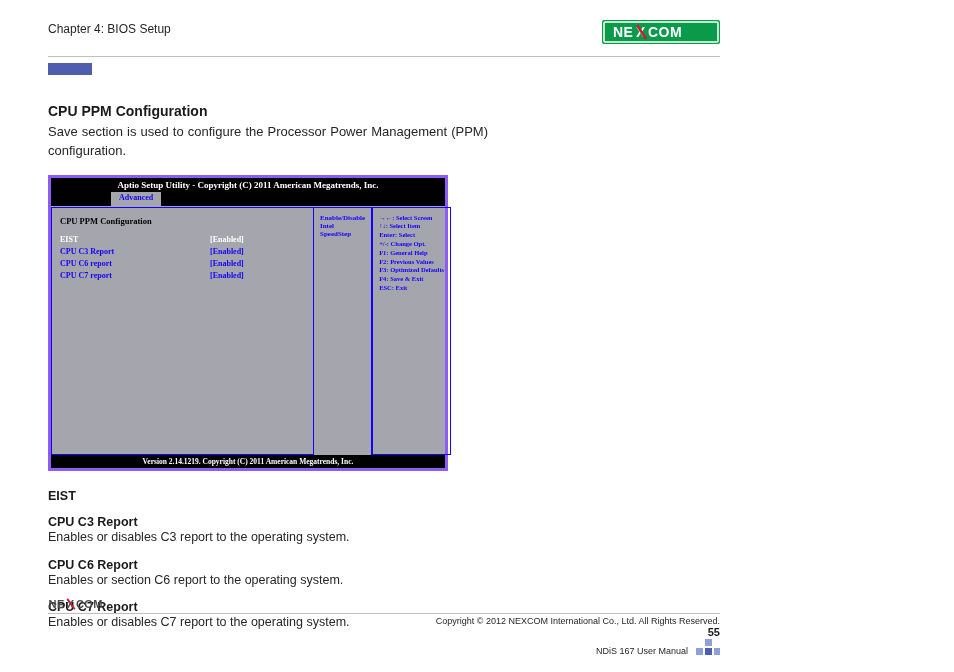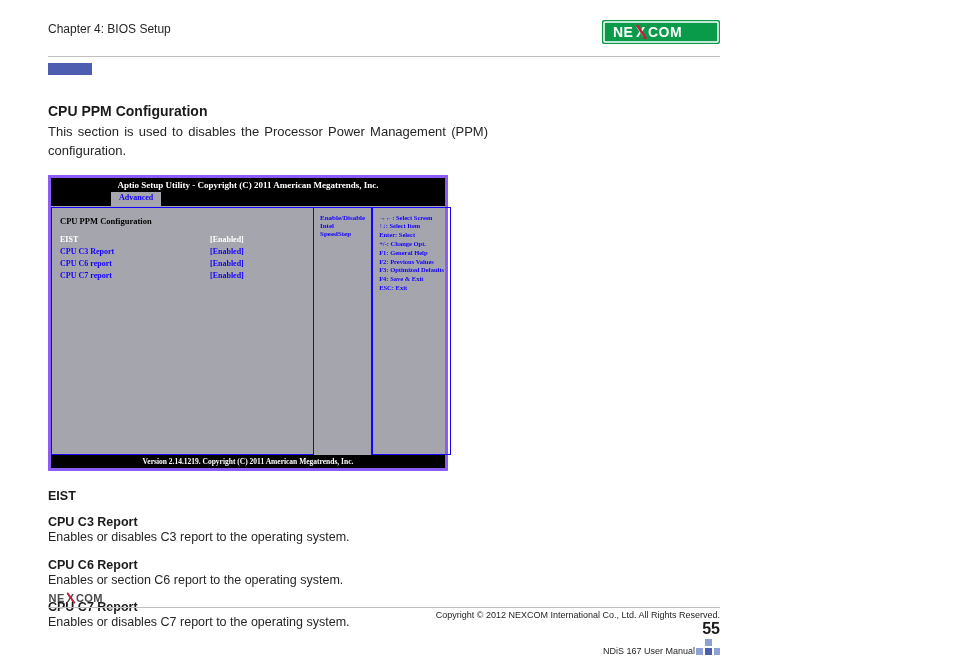--- a/index.html
+++ b/index.html
@@ -43,21 +43,21 @@
   .desc-item { margin-bottom: 12px; }
   .desc-label { font-size: 12.5px; font-weight: bold; color: #1a1a1a; }
   .desc-text { font-size: 12.5px; color: #262626; line-height: 1.35; }
 
   
   .ftr-wrap { position: absolute; left: 48px; right: 48px; bottom: 16px; }
   .ftr-hr { height: 1px; background: #bfbfbf; margin-bottom: 2px; }
   .ftr { display: flex; justify-content: space-between; align-items: flex-end; font-size: 9px; color: #262626; flex-direction: column; }
   .ftr-logo { width: 70px; height: 14px; margin-bottom: 2px; }
   .ftr-left { display: flex; flex-direction: column; }
-  .page-num { font-size: 16px; font-weight: bold; color: #1a1a1a; margin-left: 20px; }
+  .page-num { font-size: 11px; font-weight: bold; color: #1a1a1a; margin-left: 20px; }
   .ftr-squares { width: 24px; height: 18px; }
 </style>
 </head>
 <body>
 
 <div class="page">
 
   <div class="hdr">
     <div class="hdr-left">Chapter 4: BIOS Setup</div>
     <svg class="logo" viewBox="0 0 236 48">
@@ -66,21 +66,21 @@
       <text x="22" y="34" font-family="Arial" font-size="28" font-weight="900" fill="#ffffff" letter-spacing="1">NE</text>
       <text x="68" y="34" font-family="Arial" font-size="28" font-weight="900" fill="#ffffff">X</text>
       <text x="92" y="34" font-family="Arial" font-size="28" font-weight="900" fill="#ffffff" letter-spacing="1">COM</text>
       <line x1="70" y1="10" x2="88" y2="38" stroke="#c41e3a" stroke-width="5"></line>
     </svg>
   </div>
   <div class="hr-top"></div>
   <div class="tab-stub"></div>
 
   <div class="sect-title">CPU PPM Configuration</div>
-  <div class="intro">This section is used to disables the Processor Power Management (PPM) configuration.</div>
+  <div class="intro">Save section is used to configure the Processor Power Management (PPM) configuration.</div>
 
   <div class="bios">
     <div class="bios-title">Aptio Setup Utility - Copyright (C) 2011 American Megatrends, Inc.</div>
     <div class="bios-tabs">
       <span style="width:60px"></span>
       <div class="bios-tab active">Advanced</div>
     </div>
     <div class="bios-body">
       <div class="bios-main">
         <div class="cfg-head">CPU PPM Configuration</div>
@@ -145,21 +145,21 @@
         <text x="0" y="36" font-family="Arial" font-size="38" font-weight="900" fill="#4a4a4a" letter-spacing="1">NE</text>
         <text x="62" y="36" font-family="Arial" font-size="38" font-weight="900" fill="#4a4a4a">X</text>
         <text x="94" y="36" font-family="Arial" font-size="38" font-weight="900" fill="#4a4a4a" letter-spacing="1">COM</text>
         <line x1="64" y1="6" x2="90" y2="42" stroke="#c41e3a" stroke-width="6"></line>
       </svg>
     </div>
     <div class="ftr-hr"></div>
     <div class="ftr">
       <span>Copyright © 2012 NEXCOM International Co., Ltd. All Rights Reserved.</span>
       <span class="page-num">55</span>
-      <span style="display:flex;align-items:flex-end;gap:1px;">
+      <span style="display:flex;align-items:flex-end;gap:8px;">
         <span>NDiS 167 User Manual</span>
         <svg class="ftr-squares" viewBox="0 0 24 18">
           <rect x="0" y="10" width="7" height="7" fill="#8fa0d6"></rect>
           <rect x="9" y="10" width="7" height="7" fill="#4e5db0"></rect>
           <rect x="9" y="1" width="7" height="7" fill="#8fa0d6"></rect>
           <rect x="18" y="10" width="6" height="7" fill="#8fa0d6"></rect>
         </svg>
       </span>
     </div>
   </div>

